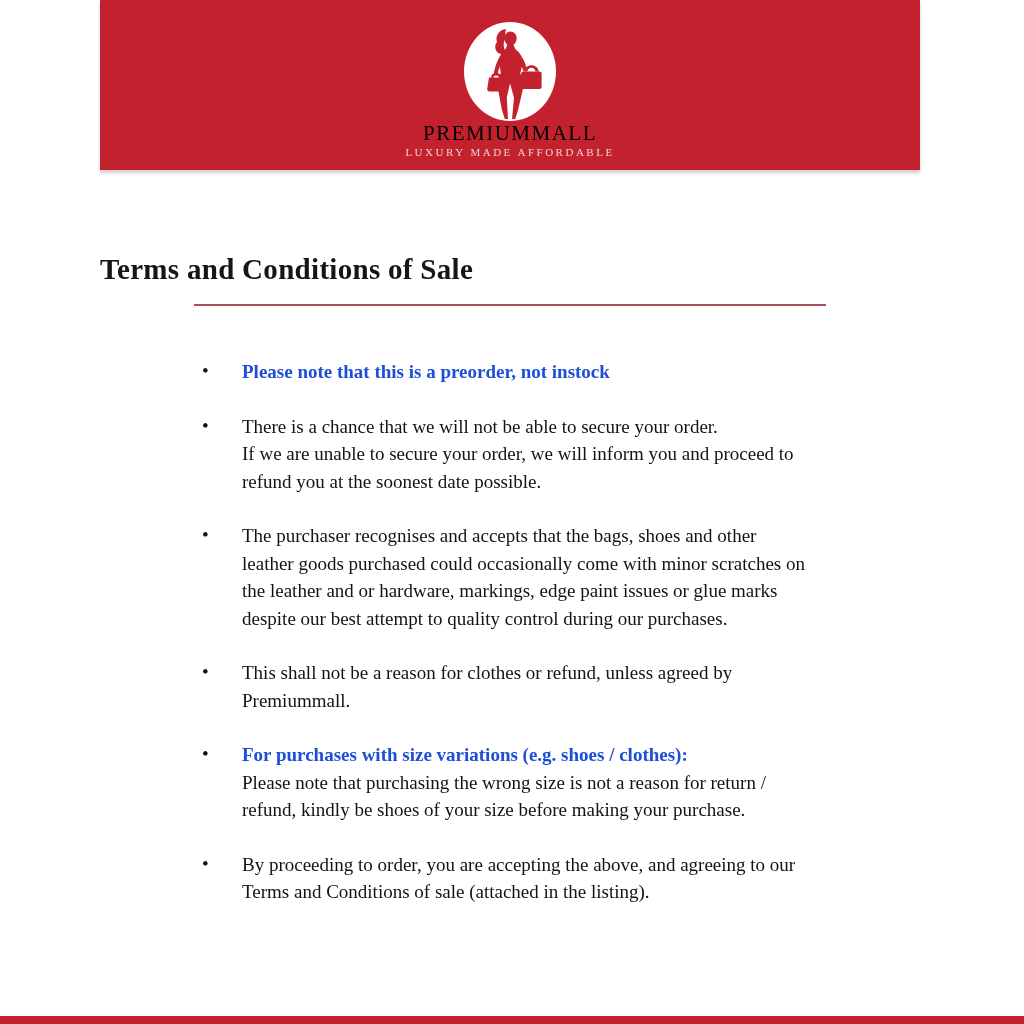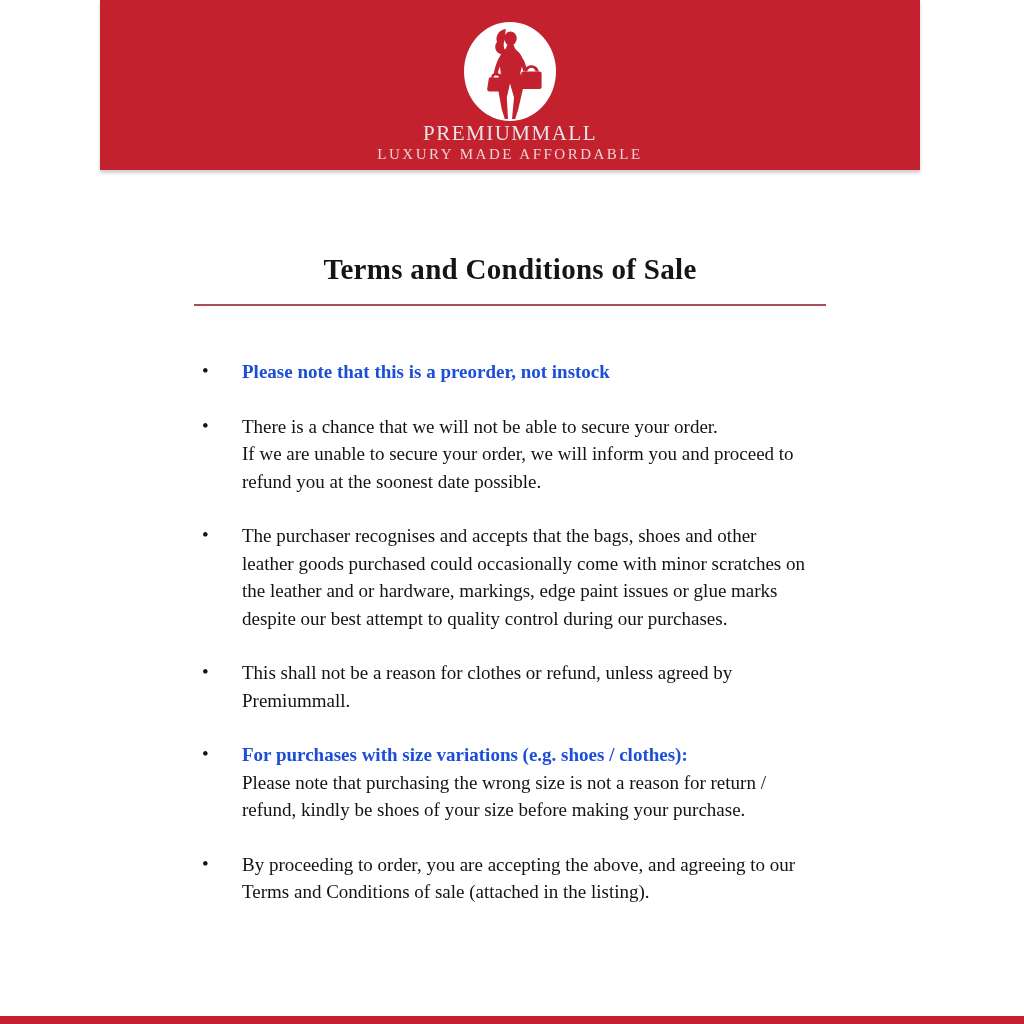--- a/index.html
+++ b/index.html
@@ -24,43 +24,42 @@
   .logo-circle {
     width: 92px; height: 99px;
     border-radius: 50%;
     background: #ffffff;
     margin: 22px auto 1px;
     position: relative;
     overflow: hidden;
   }
   .logo-circle svg { position: absolute; left: 0; top: 0; }
   .brand-name {
-    color: #e5e5e5;
+    color: #000000;
     font-size: 21px;
     letter-spacing: 1.5px;
     line-height: 22px;
     font-weight: 400;
   }
   .brand-tagline {
     color: #ecd2d5;
-    font-size: 15px;
+    font-size: 11px;
     letter-spacing: 2.5px;
     margin-top: 2px;
     font-weight: 400;
   }
 
   
   .doc {
     position: absolute;
     left: 100px; top: 170px;
     width: 820px;
   }
   .doc-title {
     margin: 82px 0 0;
-    text-align: center;
     font-size: 29px;
     font-weight: bold;
     color: #151515;
     letter-spacing: 0.3px;
     line-height: 34px;
   }
   .title-divider {
     display: block;
     width: 632px;
     height: 0;

